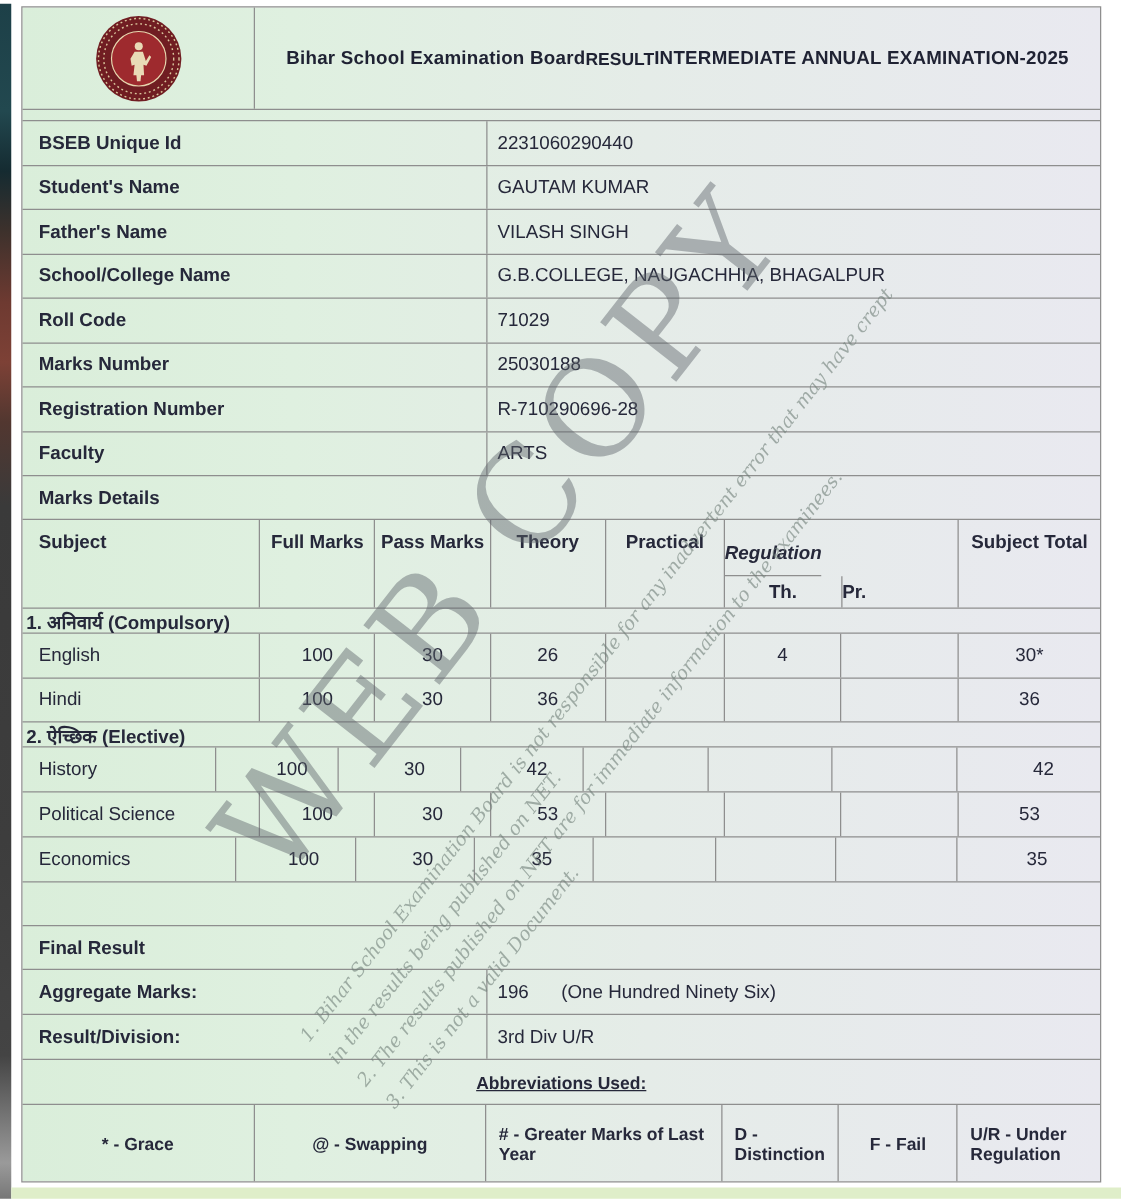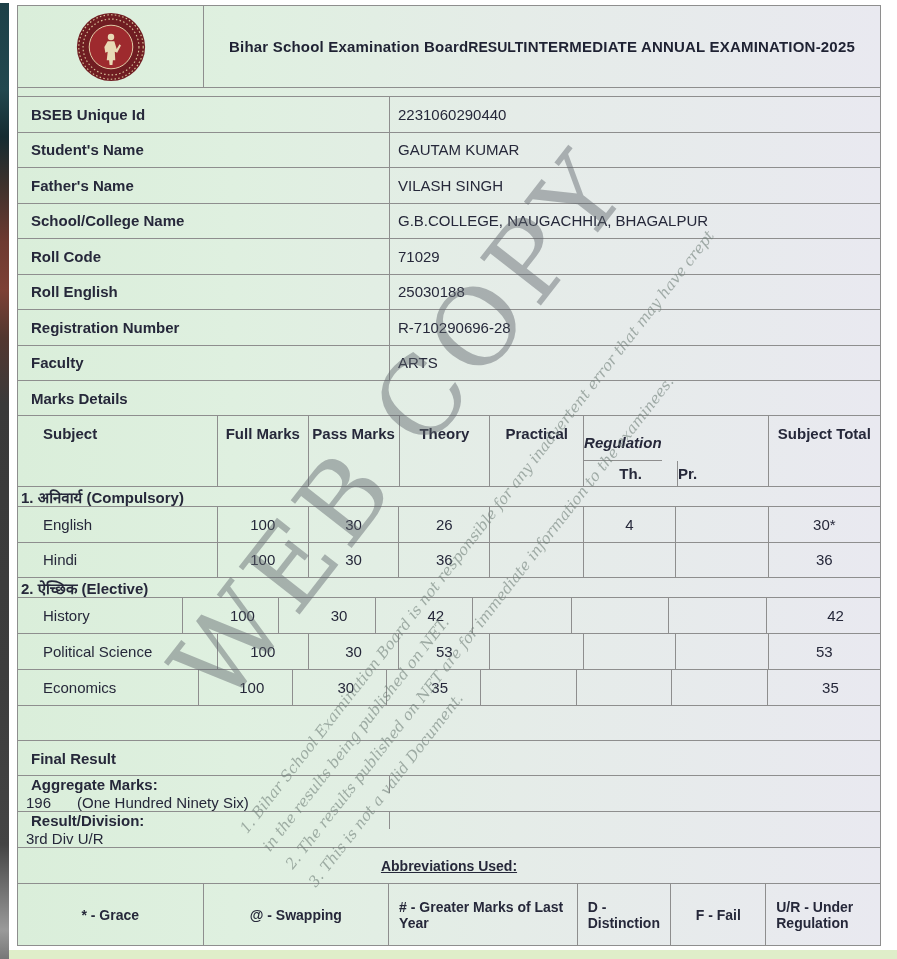--- a/index.html
+++ b/index.html
@@ -37,37 +37,37 @@
   .spacer{height:9px;}
   
   .info{height:35.5px;font-size:15px;}
   .c-label{width:372px;padding-left:13px;font-weight:bold;}
   .c-value{flex:1;padding-left:8px;border-right:none;}
   
   .full-row{height:35px;font-size:15px;font-weight:bold;padding-left:13px;display:flex;align-items:center;border-bottom:1px solid #8e8e8e;box-sizing:border-box;}
   
   .mhead{height:71px;font-size:15px;font-weight:bold;}
   .mhead .cell{align-items:flex-start;padding-top:9px;}
-  .c-subject{width:192px;padding-left:13px;margin-left:12px;}
+  .c-subject{width:192px;padding-left:13px;}
   .c-full{width:93px;justify-content:center;}
   .c-pass{width:93px;justify-content:center;}
   .c-theory{width:93px;justify-content:center;}
   .c-prac{width:96px;justify-content:center;}
   .c-reg{width:189px;padding:0;flex-direction:column;align-items:stretch;}
   .reg-top{height:36px;display:flex;align-items:flex-start;justify-content:center;padding-top:9px;border-bottom:1px solid #8e8e8e;box-sizing:border-box;font-style:italic;}
   .reg-sub{flex:1;display:flex;}
   .reg-th{width:94px;border-right:1px solid #8e8e8e;display:flex;align-items:center;justify-content:center;box-sizing:border-box;}
   .reg-pr{flex:1;display:flex;align-items:center;justify-content:center;}
   .c-total{width:114px;justify-content:center;border-right:none;}
   .section-row{height:20px;font-size:15px;font-weight:bold;display:flex;align-items:center;padding-left:3px;border-bottom:1px solid #8e8e8e;box-sizing:border-box;}
   .mrow{height:35.5px;font-size:15px;}
   .mrow .c-subject{font-weight:normal;}
   .empty-row{height:35px;border-bottom:1px solid #8e8e8e;box-sizing:border-box;}
   
-  .agg{height:36px;font-size:15px;flex-direction:column;}
+  .agg{height:36px;font-size:15px;}
   .agg-words{margin-left:26px;}
   
   .abbr-head{height:36px;justify-content:center;align-items:center;display:flex;font-size:14px;font-weight:bold;text-decoration:underline;border-bottom:1px solid #8e8e8e;box-sizing:border-box;}
   .abbr{height:61px;font-size:14px;font-weight:bold;}
   .abbr .cell{justify-content:center;text-align:left;padding:0 10px;}
   .a1{width:186px;} .a2{width:186px;} .a3{width:189px;} .a4{width:94px;} .a5{width:95px;} .a6{width:114px;border-right:none;}
   
   .wm-big{
     position:absolute;left:50px;top:365px;width:700px;text-align:center;
     font-family:"DejaVu Serif","Liberation Serif",serif;font-size:106px;letter-spacing:7px;
@@ -123,21 +123,21 @@
   </div>
   <div class="row info">
     <div class="cell c-label">School/College Name</div>
     <div class="cell c-value">G.B.COLLEGE, NAUGACHHIA, BHAGALPUR</div>
   </div>
   <div class="row info">
     <div class="cell c-label">Roll Code</div>
     <div class="cell c-value">71029</div>
   </div>
   <div class="row info">
-    <div class="cell c-label">Roll English</div>
+    <div class="cell c-label">Marks Number</div>
     <div class="cell c-value">25030188</div>
   </div>
   <div class="row info">
     <div class="cell c-label">Registration Number</div>
     <div class="cell c-value">R-710290696-28</div>
   </div>
   <div class="row info">
     <div class="cell c-label">Faculty</div>
     <div class="cell c-value">ARTS</div>
   </div>

